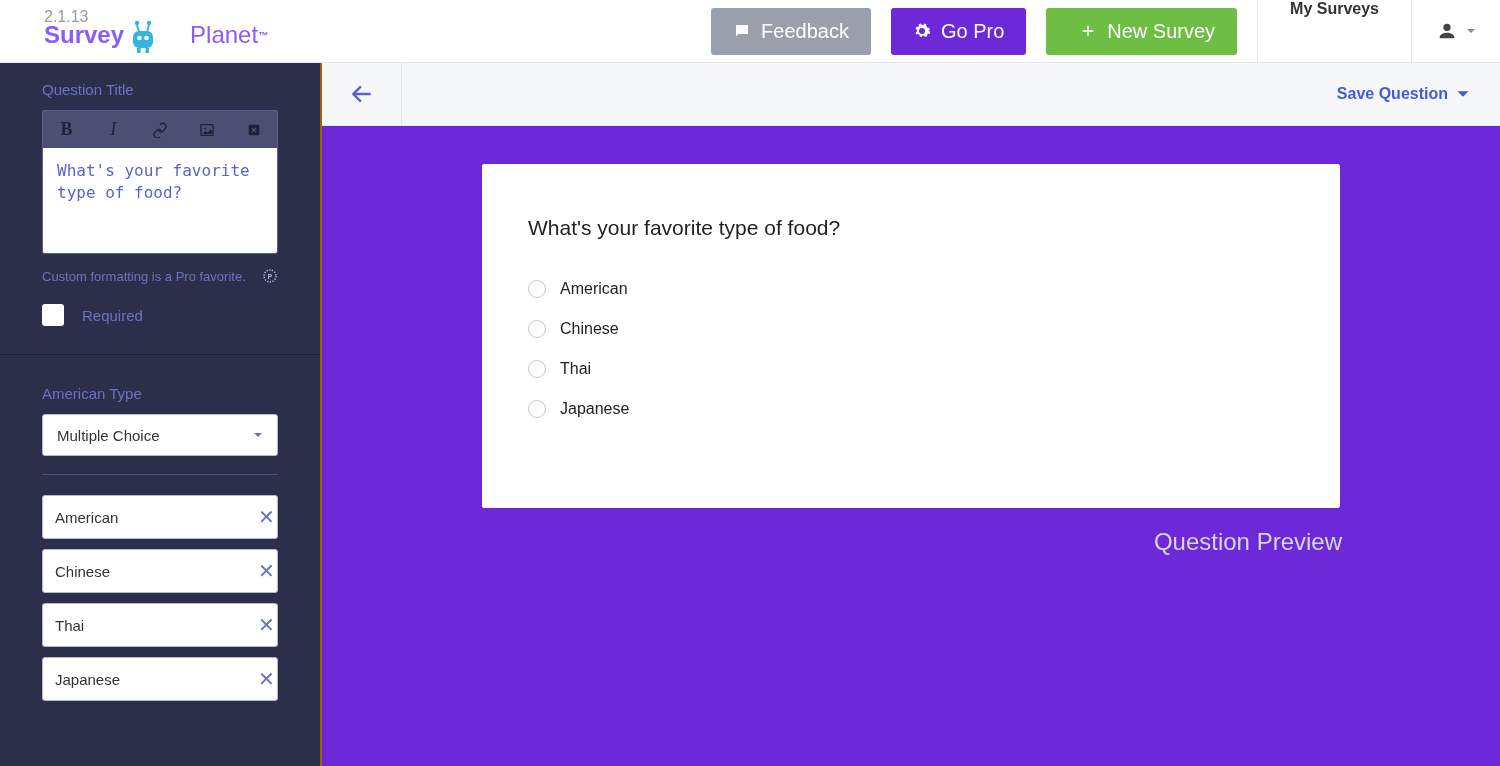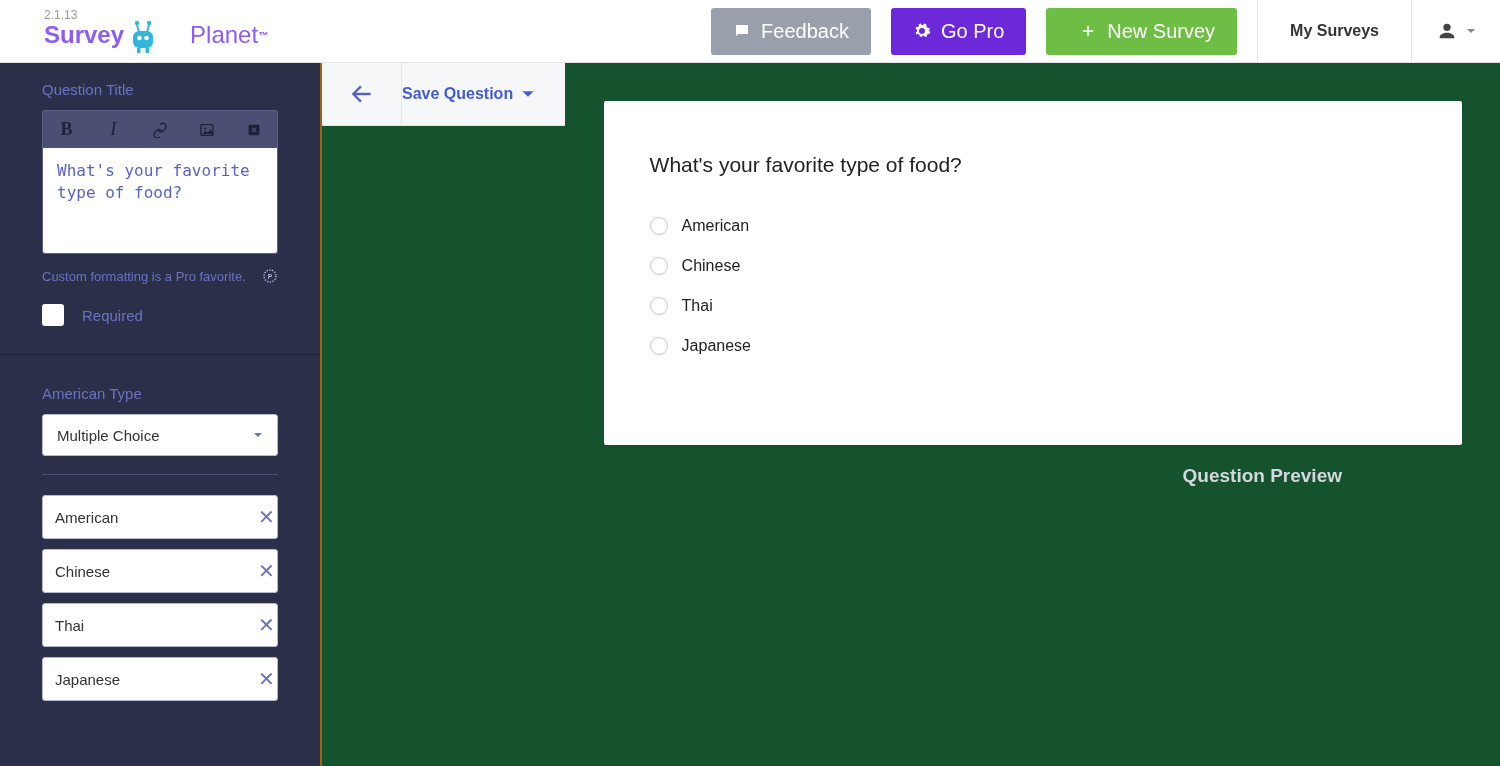--- a/index.html
+++ b/index.html
@@ -9,21 +9,21 @@
   .header {
     height: 63px;
     display: flex;
     align-items: center;
     border-bottom: 1px solid #e6e6e6;
     background: #fff;
     position: relative;
   }
   .version {
     position: absolute; top: 8px; left: 44px;
-    font-size: 12px; color: #9a9a9a;
+    font-size: 16px; color: #9a9a9a;
   }
   .logo {
     display: flex; align-items: center;
     margin-left: 44px; margin-top: 8px;
     font-size: 24px; font-weight: 700; color: #8b5cf6;
   }
   .logo .planet-word { font-weight: 400; margin-left: 28px; }
   .logo-alien {
     width: 30px; height: 34px; margin: 0 4px -4px 4px;
     position: relative;
@@ -39,21 +39,21 @@
     font-size: 20px; font-weight: 500;
     margin-right: 20px; cursor: pointer;
   }
   .hdr-btn.feedback { background: #99a0ac; }
   .hdr-btn.gopro   { background: #6d28d9; text-align: center; }
   .hdr-btn.new     { background: #6ebd45; padding-left: 33px; }
   .hdr-btn svg { width: 18px; height: 18px; fill: #fff; }
 
   .my-surveys {
     border-left: 1px solid #e6e6e6;
-    height: 63px; display: flex; align-items: center;
+    height: 63px; display: flex; 
     padding: 0 32px;
     font-size: 16px; font-weight: 700; color: #333; cursor: pointer;
   }
   .user-menu {
     border-left: 1px solid #e6e6e6;
     height: 63px; display: flex; align-items: center;
     padding: 0 24px; gap: 8px; cursor: pointer;
   }
   .user-menu svg.avatar { width: 22px; height: 22px; fill: #444; }
   .user-menu svg.caret  { width: 10px; height: 10px; fill: #888; }
@@ -130,22 +130,22 @@
     font-size: 15px; color: #333;
     background: transparent;
   }
   .choice-row .rm {
     font-size: 20px; color: #6b73c0; cursor: pointer; padding: 4px;
   }
   .sb-div.thin { margin: 0 42px 20px 42px; background: #4b4f74; }
 
   
   .main {
-    flex: 1; background: #14532d; position: relative;
-    display: flex; flex-direction: row;
+    flex: 1; background: #6d28d9; position: relative;
+    display: flex; flex-direction: column;
   }
   .main-top {
     height: 63px; border-bottom: 1px solid #e6e6e6;
     display: flex; align-items: center;
     background: #f6f7f9;
   }
   .back-cell {
     width: 80px; height: 63px; border-right: 1px solid #e6e6e6;
     display: flex; align-items: center; justify-content: center;
     cursor: pointer;
@@ -177,21 +177,21 @@
     display: flex; align-items: center; gap: 14px;
     margin-bottom: 22px; font-size: 16px; color: #222;
   }
   .radio {
     width: 18px; height: 18px; border: 1.5px solid #c5c8d0;
     border-radius: 50%;
   }
   .preview-label {
     align-self: flex-end;
     margin: 20px 158px 0 0;
-    font-size: 19px; color: #d4d7de; font-weight: 700;
+    font-size: 24px; color: #d4d7de; font-weight: 400;
   }
 </style>
 </head>
 <body>
 
 <div class="header">
   <div class="version">2.1.13</div>
   <div class="logo">
     <span>Survey</span>
     <span class="logo-alien">

